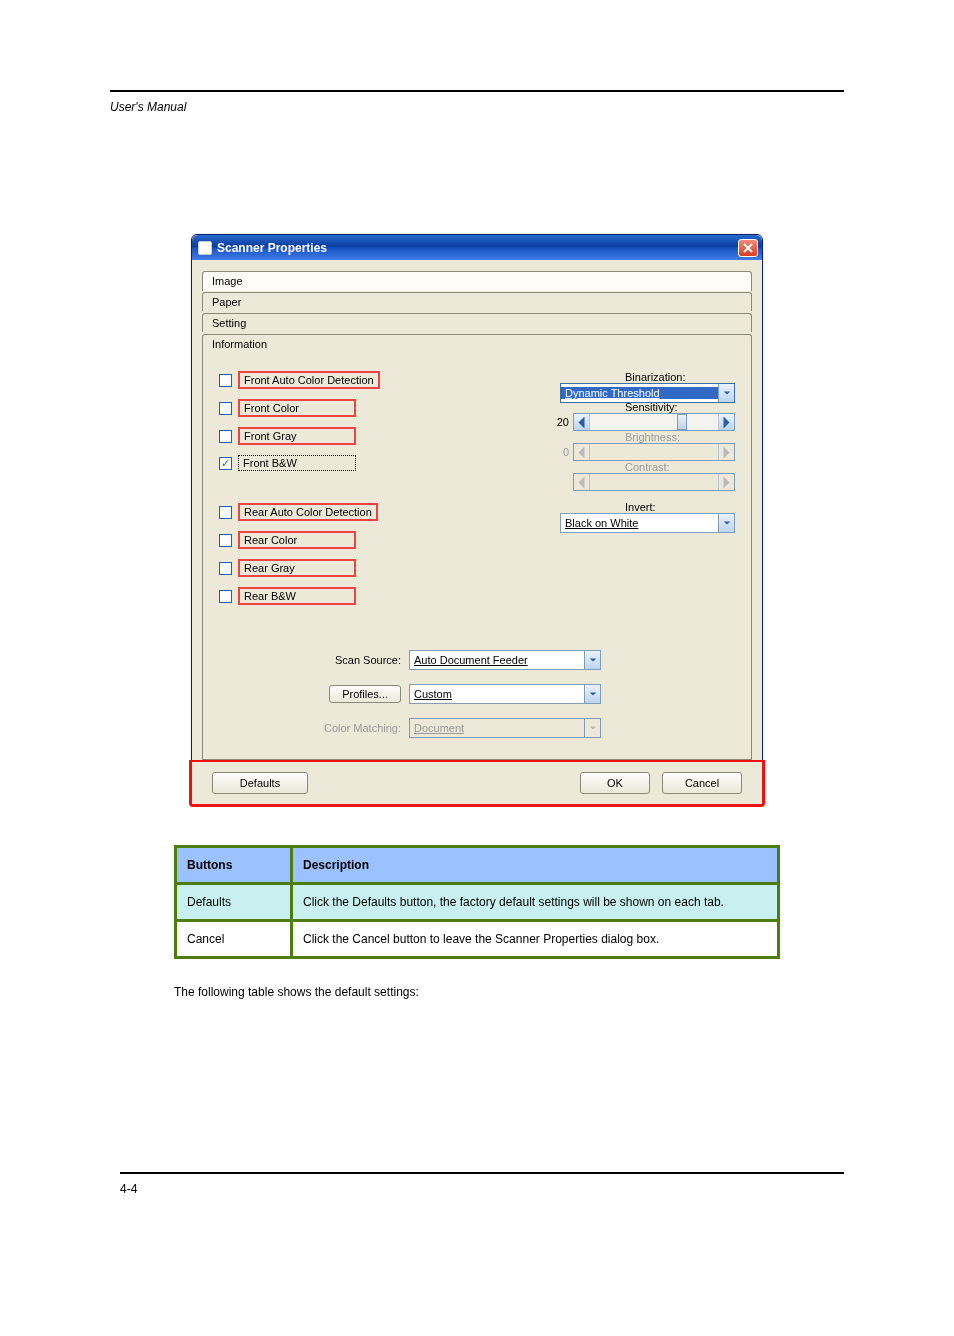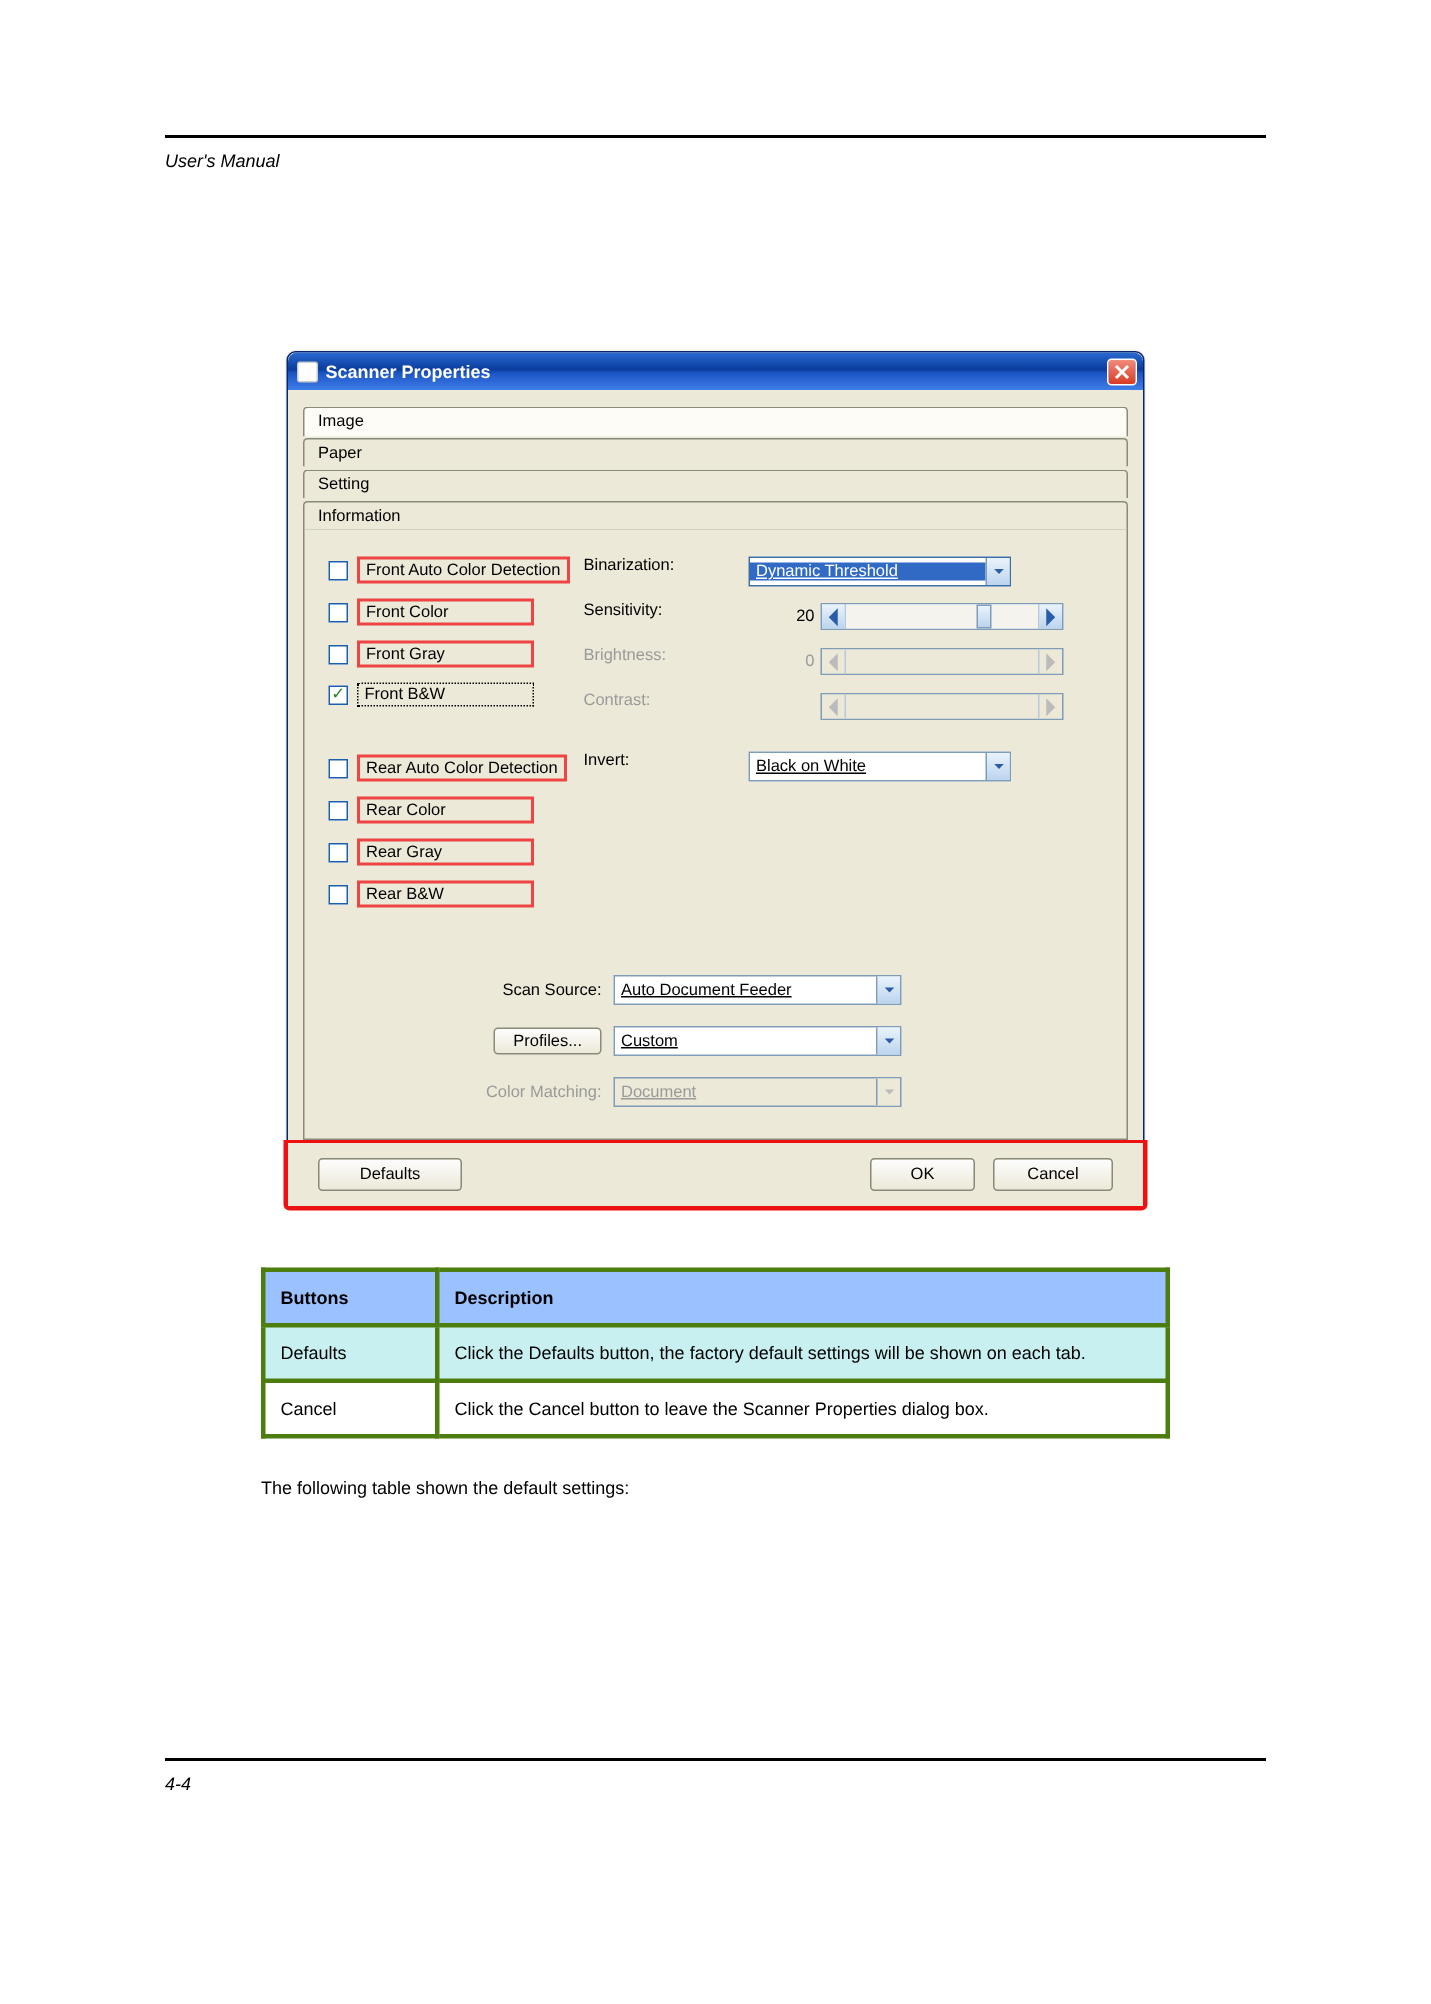--- a/index.html
+++ b/index.html
@@ -16,23 +16,22 @@
     position: absolute;
     top: 0; left: 0; right: 0; bottom: 0;
     padding: 90px 110px 0 110px;
   }
   .top-rule, .bottom-rule {
     border-top: 2px solid #000;
     margin: 0 0 8px 0;
   }
   .bottom-rule-wrap {
     position: absolute;
-    left: 110px; right: 110px;
+    left: 120px; right: 110px;
     bottom: 140px;
-    font-style: italic;
   }
   .header-line {
     display: flex;
     justify-content: space-between;
     font-size: 12px;
     font-style: italic;
     color: #000;
     margin-bottom: 120px;
   }
   .footer-line {
@@ -122,21 +121,21 @@
   .imgsel .lbl {
     border:2px solid #ef4444; padding:1px 4px; min-width:118px;
     background:#fff0; font-size:11px;
   }
   .imgsel.current .lbl { border:1px dotted #000; }
 
   .topgrid { display:flex; }
   .topgrid .leftlist { width:170px; }
   .topgrid .rightopts { flex:1; }
 
-  .optrow { display:flex; align-items:flex-start; height:30px; }
+  .optrow { display:flex; align-items:flex-end; height:30px;flex-direction:column; }
   .optrow .lab { width:110px; font-size:11px; }
   .dd {
     display:flex; align-items:center;
     border:1px solid #7f9db9; background:#fff;
     height:20px; width:175px;
   }
   .dd.sel { border:1px solid #3a6ea5; }
   .dd .txt { flex:1; padding:0 4px; font-size:11px; background:#fff;text-decoration:underline; }
   .dd.sel .txt { background:#316ac5; color:#fff; }
   .dd .arrow {
@@ -458,19 +457,19 @@
       <td>Defaults</td>
       <td>Click the Defaults button, the factory default settings will be shown on each tab.</td>
     </tr>
     <tr class="r3">
       <td>Cancel</td>
       <td>Click the Cancel button to leave the Scanner Properties dialog box.</td>
     </tr>
   </tbody>
     </table>
 
-  <p style="width:606px;margin:26px auto 0 auto;font-size:12px;">The following table shown the default settings:</p>
+  <p style="width:606px;margin:26px auto 0 auto;font-size:12px;">The following table shows the default settings:</p>
 
   <div class="bottom-rule-wrap">
     <div class="top-rule"></div>
     <div class="footer-line">4-4</div>
   </div>
 </div>
 
 </body></html>

